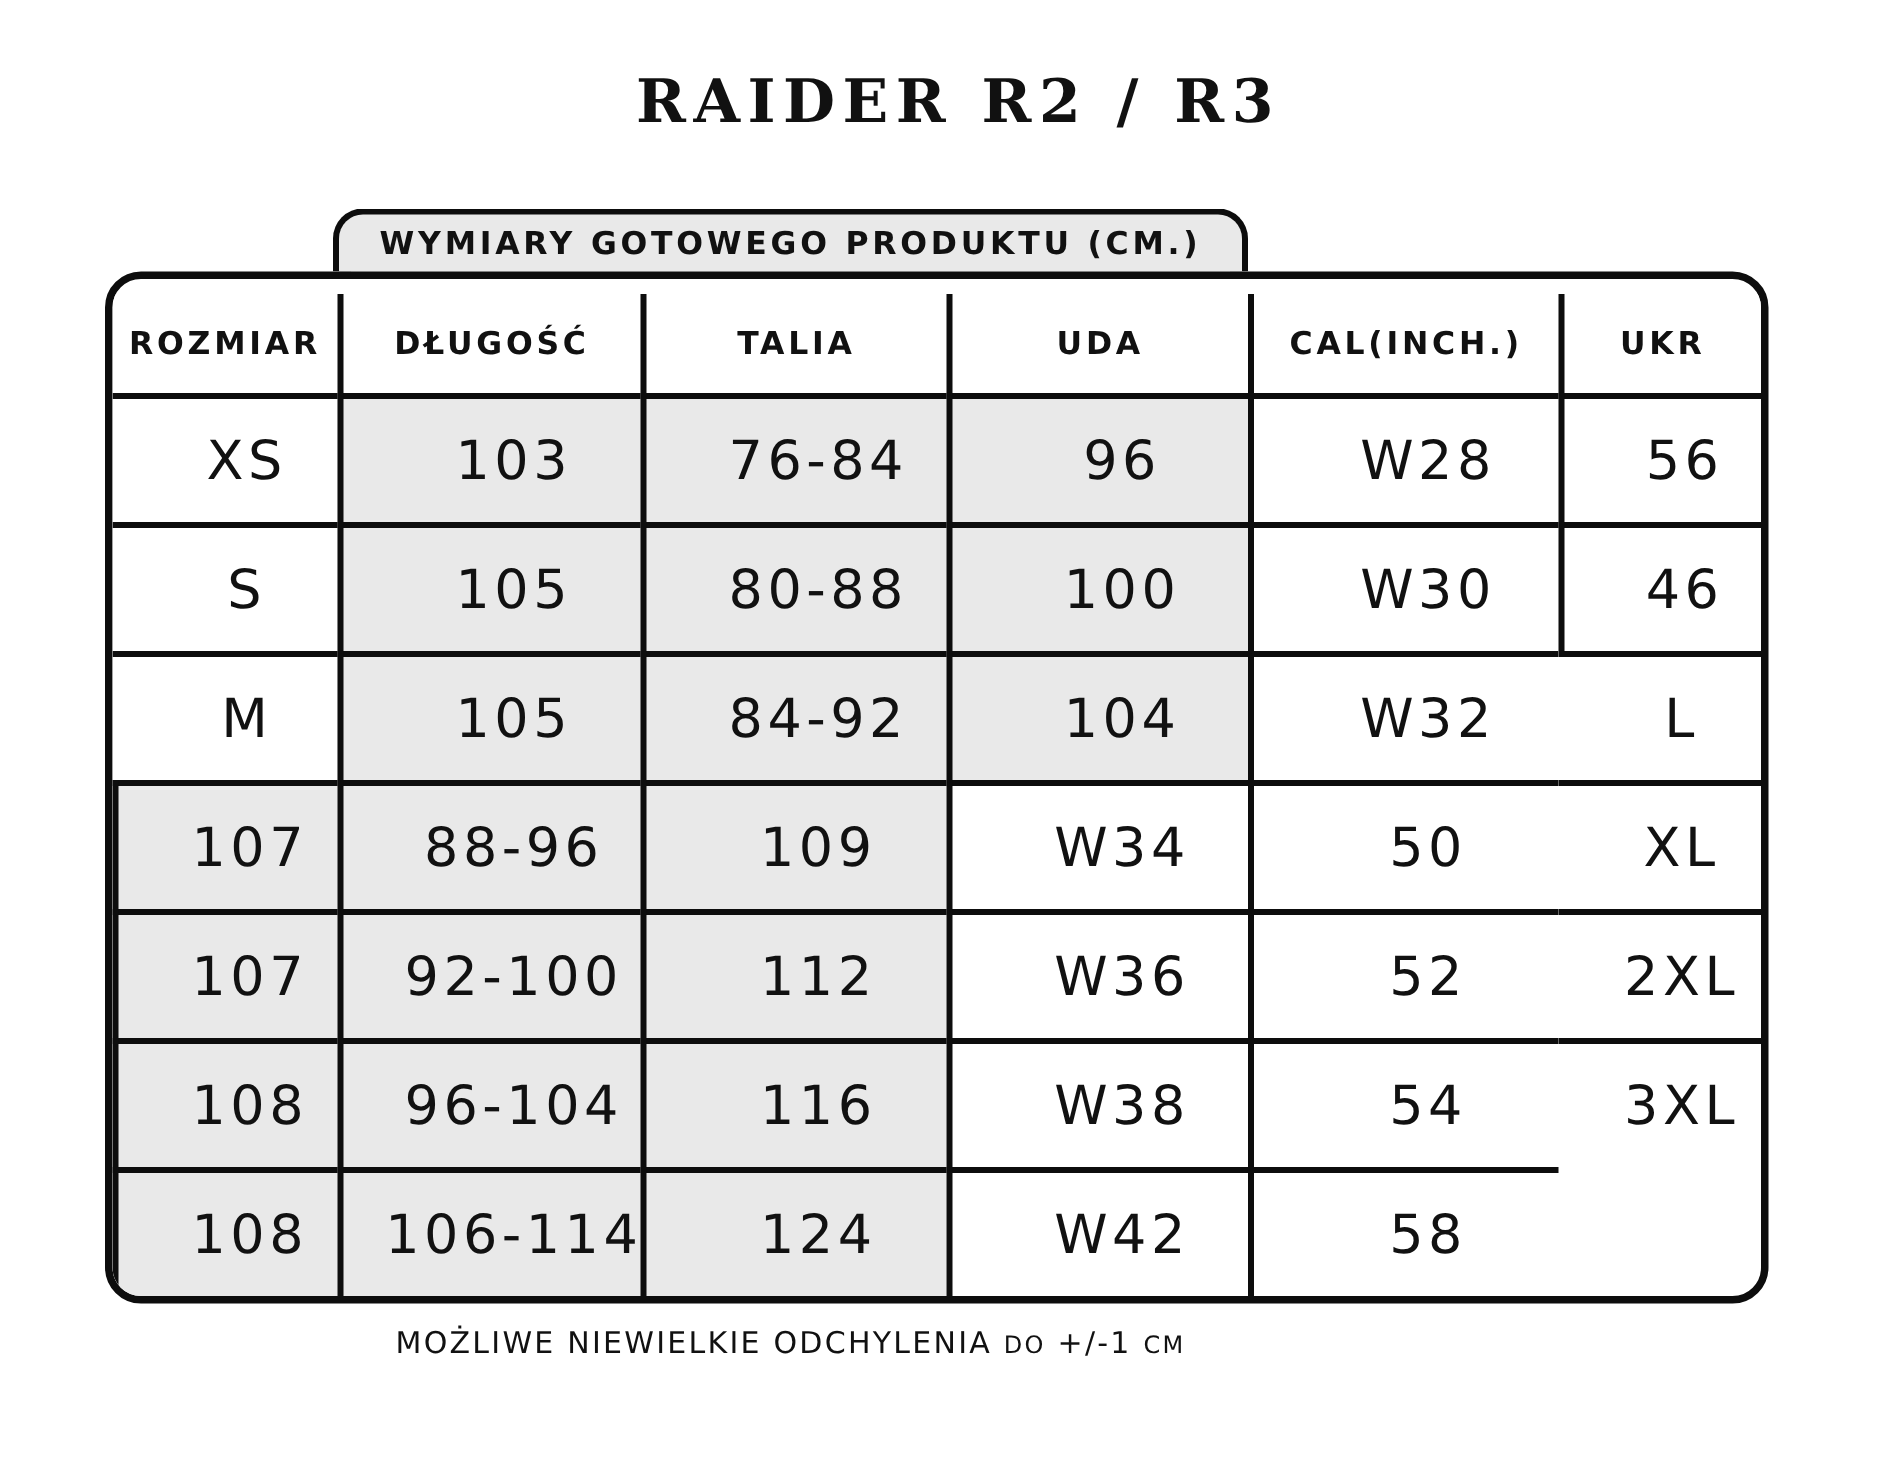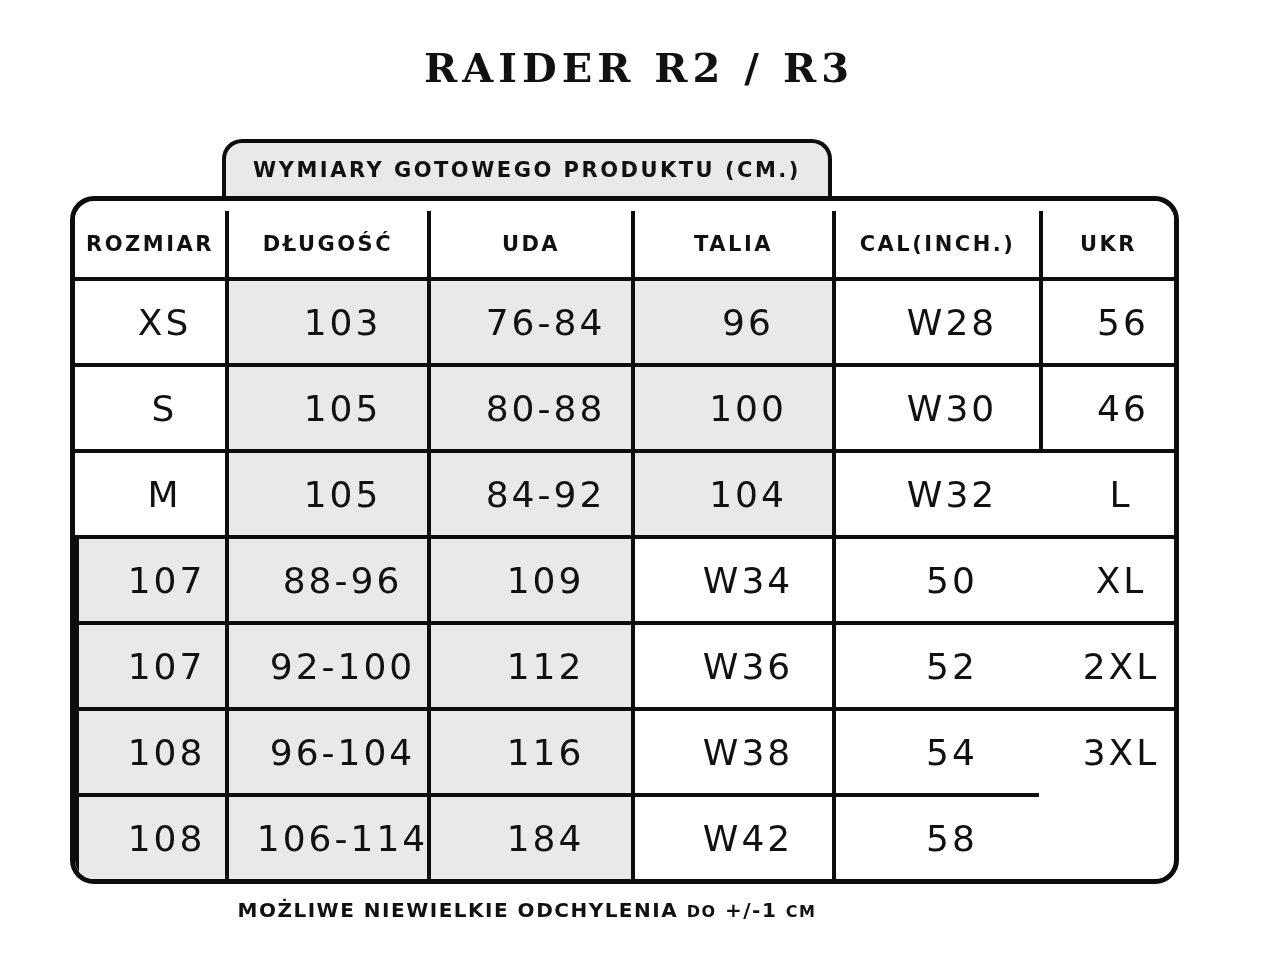--- a/index.html
+++ b/index.html
@@ -13,21 +13,21 @@
     width:1261px;height:977px;background:var(--bg);color:var(--text);
     font-family:"DejaVu Sans", sans-serif;overflow:hidden;
   }
   .title{
     margin:44px 0 0;text-align:center;
     font-family:"DejaVu Serif", serif;font-weight:700;
     font-size:40px;letter-spacing:5px;white-space:nowrap;padding-left:17px;
   }
   .sheet{margin-left:70px;width:1109px;}
   .cm-box{
-    margin-top:48px;margin-left:152px;width:610px;height:57px;
+    margin-top:48px;margin-left:152px;width:610px;height:42px;
     box-sizing:border-box;background:var(--gray);
     border:4px solid var(--line);border-bottom:none;
     border-radius:20px 20px 0 0;
     display:flex;align-items:center;justify-content:center;
   }
   .cm-box span, .hcell{
     font-weight:700;font-size:21px;letter-spacing:2.5px;white-space:nowrap;
   }
   .size-table{
     display:grid;
@@ -44,42 +44,42 @@
     background:#ffffff;
     border-left:4px solid var(--line);
     border-top:4px solid var(--line);
   }
   .r0{border-top:none;margin-top:10px;}
   .c1{border-left:none;}
   .g{background:var(--gray);}
   .cell{font-size:36px;letter-spacing:3px;font-weight:400;white-space:nowrap;padding-left:29px;}
   .footer{
     margin-top:14px;margin-left:152px;width:610px;
-    text-align:center;font-weight:700;font-size:20px;letter-spacing:1.5px;
+    text-align:center;font-weight:400;font-size:20px;letter-spacing:1.5px;
     white-space:nowrap;
   }
   .footer .sm{font-size:16px;}
 </style>
 </head>
 <body>
 
 <div class="title">RAIDER R2 / R3</div>
 
 <div class="sheet">
 
   <div class="cm-box">
     <span>WYMIARY GOTOWEGO PRODUKTU (CM.)</span>
   </div>
 
   <div class="size-table">
 
     <div class="hcell r0 c1">ROZMIAR</div>
     <div class="hcell r0">DŁUGOŚĆ</div>
+    <div class="hcell r0">TALIA</div>
     <div class="hcell r0">UDA</div>
-    <div class="hcell r0">TALIA</div>
     <div class="hcell r0">CAL(INCH.)</div>
     <div class="hcell r0">UKR</div>
 
     <div class="cell c1">XS</div>
     <div class="cell g">103</div>
     <div class="cell g">76-84</div>
     <div class="cell g">96</div>
     <div class="cell">W28</div>
     <div class="cell">56</div>
 
@@ -113,21 +113,21 @@
     <div class="cell c1">2XL</div>
     <div class="cell g">108</div>
     <div class="cell g">96-104</div>
     <div class="cell g">116</div>
     <div class="cell">W38</div>
     <div class="cell">54</div>
 
     <div class="cell c1">3XL</div>
     <div class="cell g">108</div>
     <div class="cell g">106-114</div>
-    <div class="cell g">184</div>
+    <div class="cell g">124</div>
     <div class="cell">W42</div>
     <div class="cell">58</div>
   </div>
 
   <div class="footer">
     <span>MOŻLIWE NIEWIELKIE ODCHYLENIA</span>
     <span class="sm">DO</span>
     <span>+/-1</span>
     <span class="sm">CM</span>
   </div>

